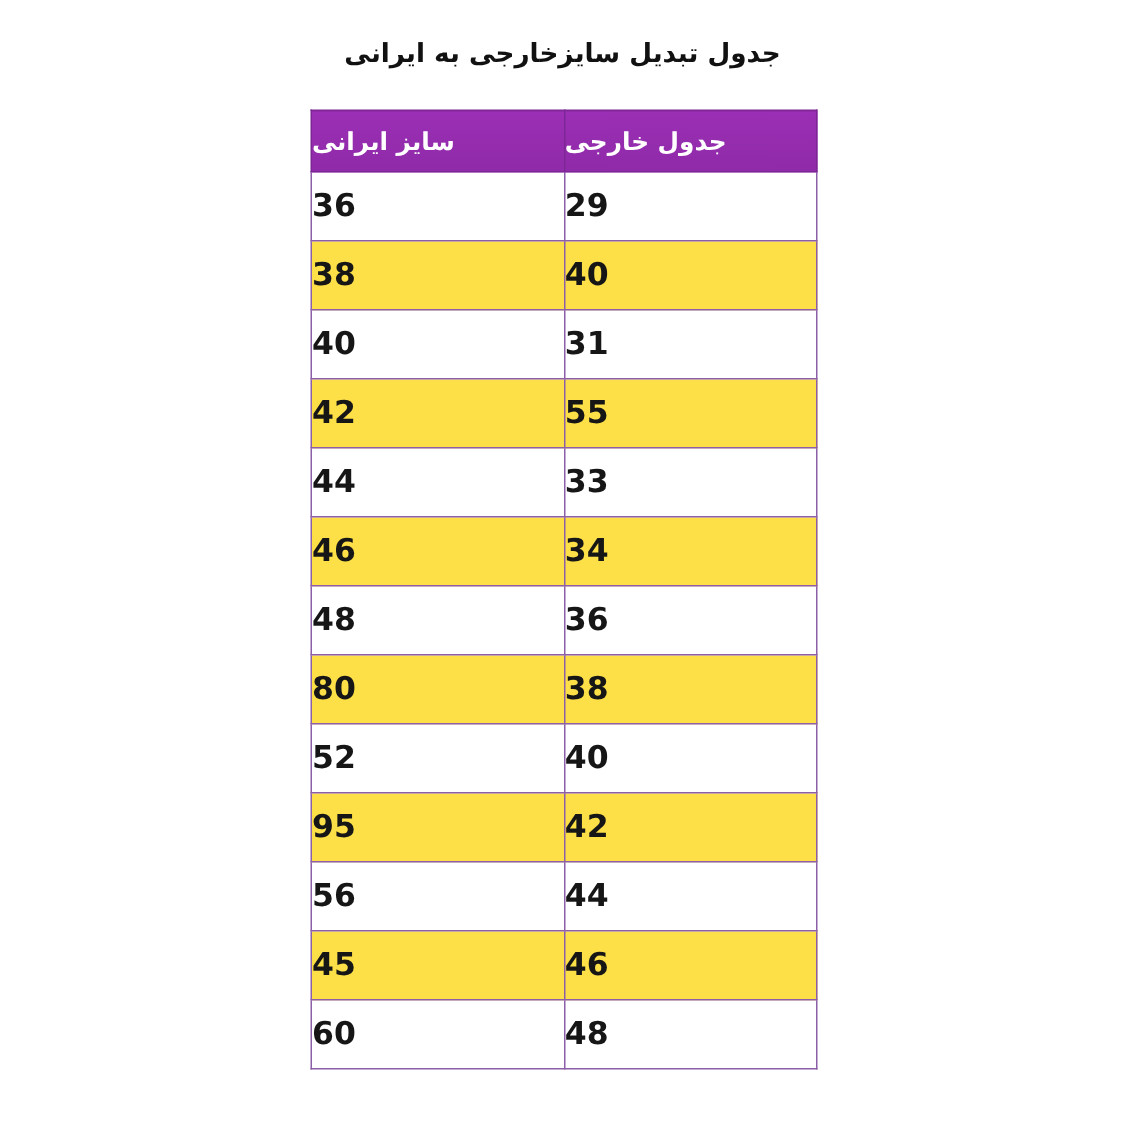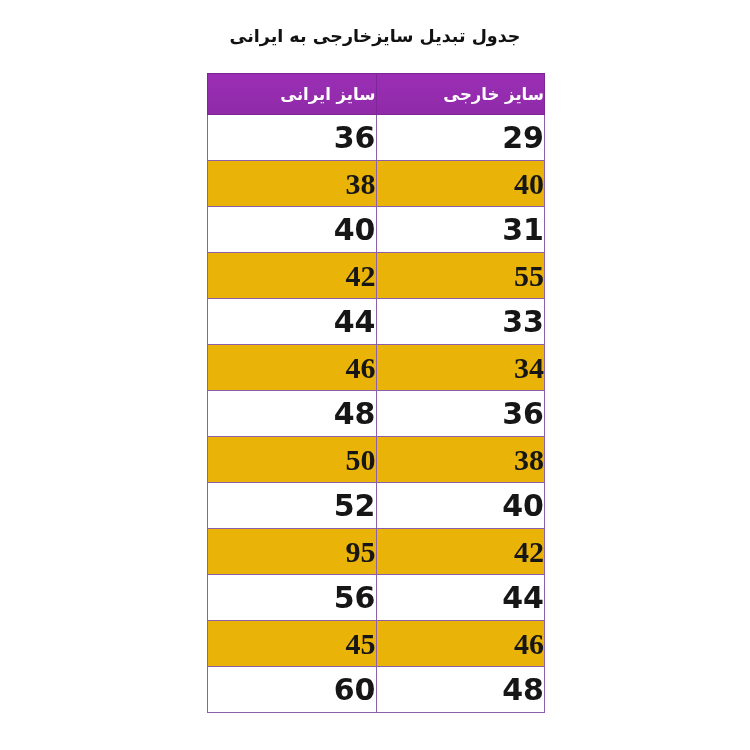--- a/index.html
+++ b/index.html
@@ -40,65 +40,64 @@
   }
   table.size-table {
     border-collapse: collapse;
     width: 338px;
     table-layout: fixed;
     direction: rtl;
   }
   table.size-table th,
   table.size-table td {
     border: 1px solid #8c5fa8;
-    text-align: right;
+    text-align: left;
     padding: 0;
     height: 45px;
     vertical-align: middle;
   }
   table.size-table th {
     background: #8e2fa8;
     background: linear-gradient(180deg, #9b2fb5 0%, #8f2aa8 100%);
     color: #ffffff;
     font-size: 16.5px;
     font-weight: bold;
     height: 40px;
     border-color: #7d2695;
     letter-spacing: 0px;
   }
   table.size-table td {
-    font-size: 30px;
+    font-size: 21px;
     font-weight: bold;
     color: #161616;
     font-family: "DejaVu Sans", "Liberation Sans", sans-serif;
   }
   tr.row-odd td {
     background: #ffffff;
   }
   tr.row-even td {
-    background: #eab308;
-    font-family: Liberation Serif, serif;
+    background: #fde047;
   }
   .cell-inner {
     display: block;
     line-height: 45px;
   }
 </style>
 </head>
 <body>
 
 <div class="page">
 
   <div class="title">جدول تبدیل سایزخارجی به ایرانی</div>
 
   <div class="table-wrap">
     <table class="size-table">
       <thead>
         <tr>
-          <th>سایز خارجی</th>
+          <th>جدول خارجی</th>
           <th>سایز ایرانی</th>
         </tr>
       </thead>
       <tbody>
         <tr class="row-odd">
           <td>
               <span class="cell-inner">29</span>
             </td>
           <td>
               <span class="cell-inner">36</span>
@@ -150,21 +149,21 @@
             </td>
           <td>
               <span class="cell-inner">48</span>
             </td>
         </tr>
         <tr class="row-even">
           <td>
               <span class="cell-inner">38</span>
             </td>
           <td>
-              <span class="cell-inner">50</span>
+              <span class="cell-inner">80</span>
             </td>
         </tr>
         <tr class="row-odd">
           <td>
               <span class="cell-inner">40</span>
             </td>
           <td>
               <span class="cell-inner">52</span>
             </td>
         </tr>

